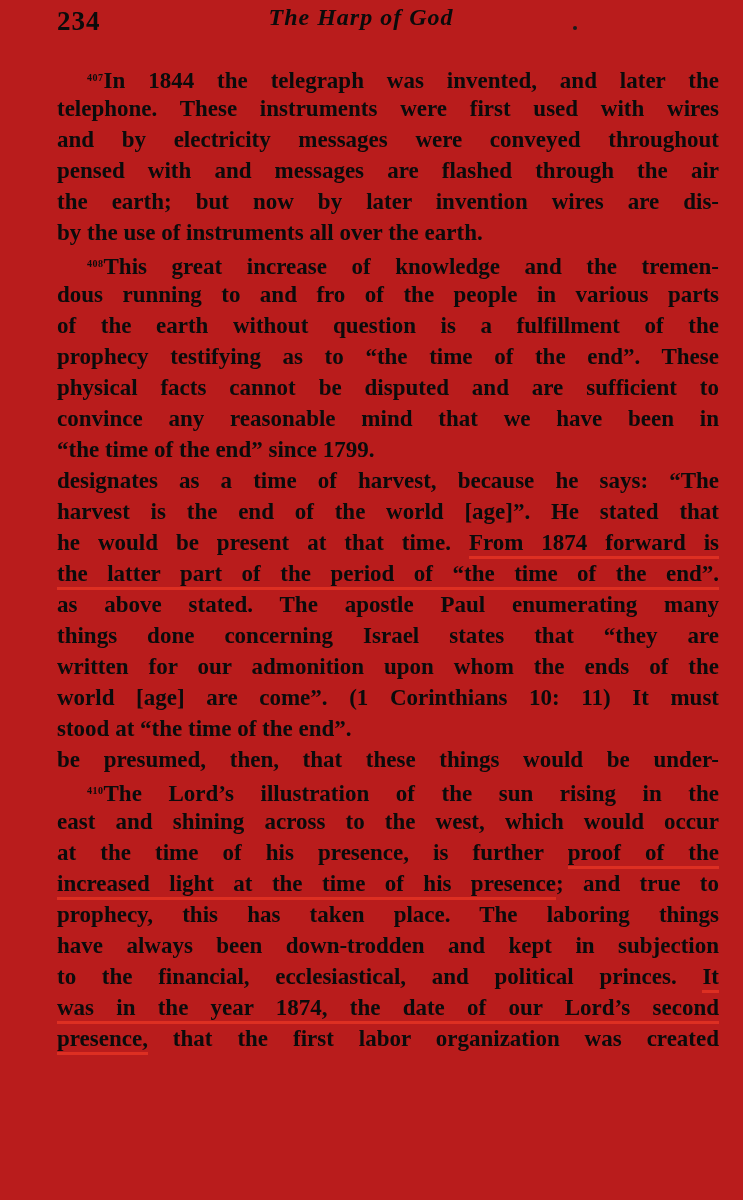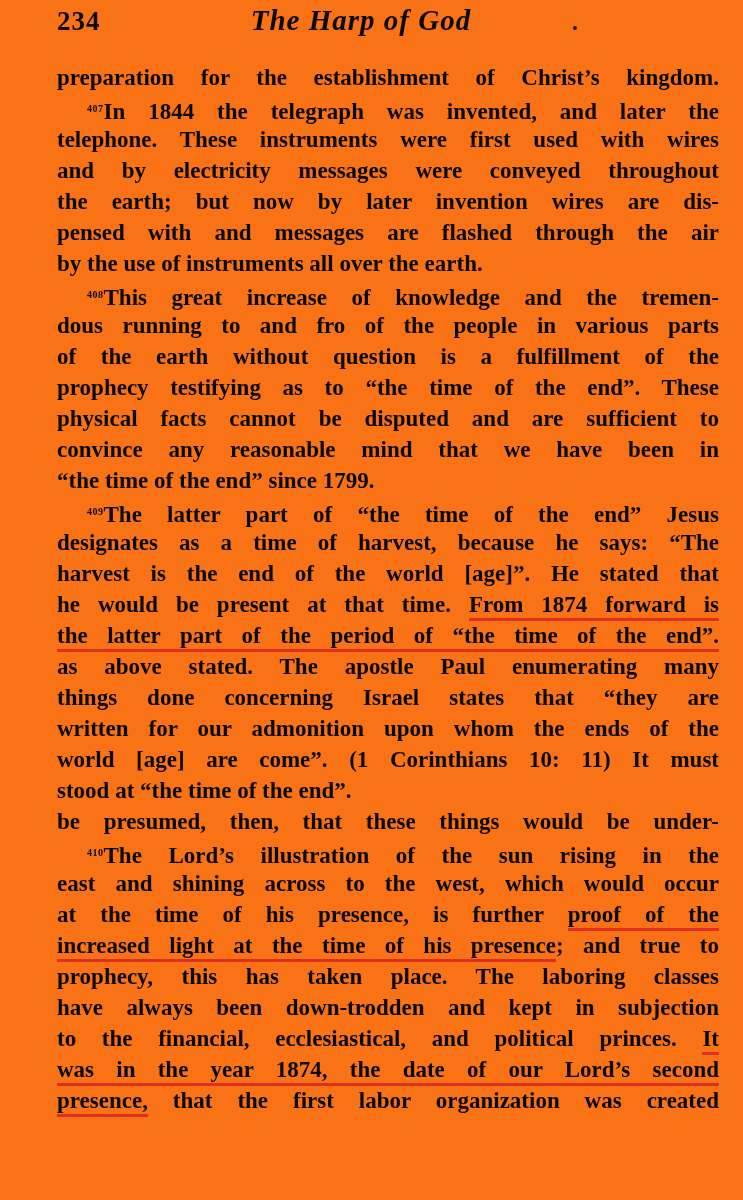--- a/index.html
+++ b/index.html
@@ -1,32 +1,32 @@
 <!DOCTYPE html>
 <html style="--underline-red: #dd2f22;"><head>
 <meta charset="utf-8">
 <style>
   html,body{margin:0;padding:0;background:#e8e8e8;}
   .page{
     position:relative;
     width:743px;height:1200px;
-    background:#f97316;
+    background:#b91c1c;
     overflow:hidden;
     font-family:"Liberation Serif", serif;
     color:#0b0b0b;
   }
   
   .header{position:absolute;top:4px;left:57px;right:26px;height:42px;}
   .page-number{
     position:absolute;left:0;top:2px;
     font-size:27px;font-weight:bold;letter-spacing:1px;
   }
   .page-title{
     position:absolute;left:8px;right:60px;top:0;text-align:center;
-    font-size:29px;font-weight:bold;font-style:italic;letter-spacing:1px;
+    font-size:24px;font-weight:bold;font-style:italic;letter-spacing:1px;
   }
   .ink-dot{
     position:absolute;left:516px;top:22px;width:4px;height:4px;
     background:#1a1a1a;border-radius:50%;
   }
   
   .body-text{
     position:absolute;left:57px;top:62px;width:662px;
     font-size:23px;font-weight:bold;
   }
@@ -52,49 +52,47 @@
 <div class="page">
 
   <div class="header">
     <span class="page-number">234</span>
     <div class="page-title">The Harp of God</div>
     <span class="ink-dot"></span>
   </div>
 
   <div class="body-text">
 
-  <div class="line"><span>preparation for the establishment of Christ’s kingdom.</span></div>
       <div class="line indent"><span class="sup">407</span><span>In 1844 the telegraph was invented, and later the</span></div>
       <div class="line"><span>telephone. These instruments were first used with wires</span></div>
       <div class="line"><span>and by electricity messages were conveyed throughout</span></div>
+      <div class="line"><span>pensed with and messages are flashed through the air</span></div>
       <div class="line"><span>the earth; but now by later invention wires are dis-</span></div>
-      <div class="line"><span>pensed with and messages are flashed through the air</span></div>
       <div class="line left-last"><span>by the use of instruments all over the earth.</span></div>
       <div class="line indent"><span class="sup">408</span><span>This great increase of knowledge and the tremen-</span></div>
       <div class="line"><span>dous running to and fro of the people in various parts</span></div>
       <div class="line"><span>of the earth without question is a fulfillment of the</span></div>
       <div class="line"><span>prophecy testifying as to “the time of the end”. These</span></div>
       <div class="line"><span>physical facts cannot be disputed and are sufficient to</span></div>
       <div class="line"><span>convince any reasonable mind that we have been in</span></div>
       <div class="line left-last"><span>“the time of the end” since 1799.</span></div>
-      <div class="line indent"><span class="sup">409</span><span>The latter part of “the time of the end” Jesus</span></div>
       <div class="line"><span>designates as a time of harvest, because he says: “The</span></div>
       <div class="line"><span>harvest is the end of the world [age]”. He stated that</span></div>
       <div class="line"><span>he would be present at that time. </span><span class="ul">From 1874 forward is</span></div>
       <div class="line"><span class="ul">the latter part of the period of “the time of the end”.</span></div>
       <div class="line"><span>as above stated. The apostle Paul enumerating many</span></div>
       <div class="line"><span>things done concerning Israel states that “they are</span></div>
       <div class="line"><span>written for our admonition upon whom the ends of the</span></div>
       <div class="line"><span>world [age] are come”. (1 Corinthians 10: 11) It must</span></div>
       <div class="line left-last"><span>stood at “the time of the end”.</span></div>
       <div class="line"><span>be presumed, then, that these things would be under-</span></div>
       <div class="line indent"><span class="sup">410</span><span>The Lord’s illustration of the sun rising in the</span></div>
       <div class="line"><span>east and shining across to the west, which would occur</span></div>
       <div class="line"><span>at the time of his presence, is further </span><span class="ul">proof of the</span></div>
       <div class="line"><span class="ul">increased light at the time of his presence</span><span>; and true to</span></div>
-      <div class="line"><span>prophecy, this has taken place. The laboring classes</span></div>
+      <div class="line"><span>prophecy, this has taken place. The laboring things</span></div>
       <div class="line"><span>have always been down-trodden and kept in subjection</span></div>
       <div class="line"><span>to the financial, ecclesiastical, and political princes. </span><span class="ul">It</span></div>
       <div class="line"><span class="ul">was in the year 1874, the date of our Lord’s second</span></div>
       <div class="line"><span class="ul">presence,</span><span> that the first labor organization was created</span></div>
     </div>
 
 </div>
 
 </body></html>

